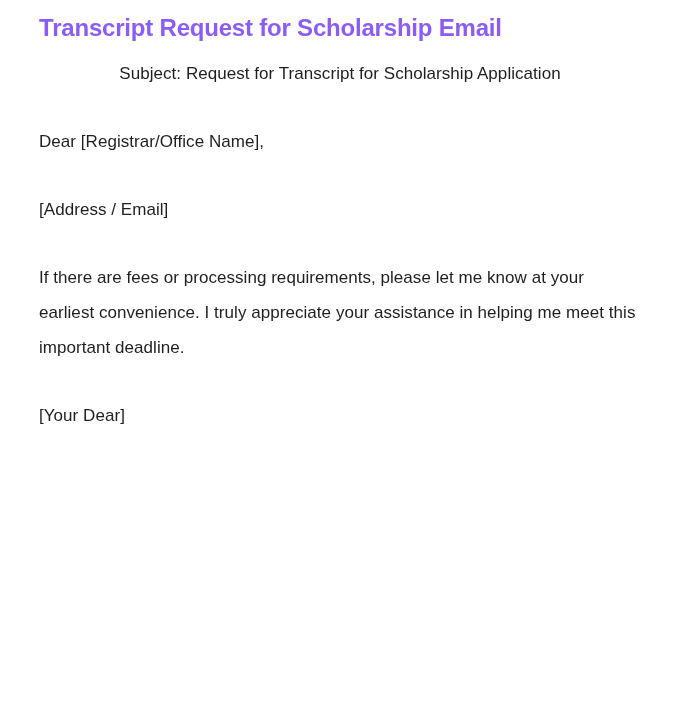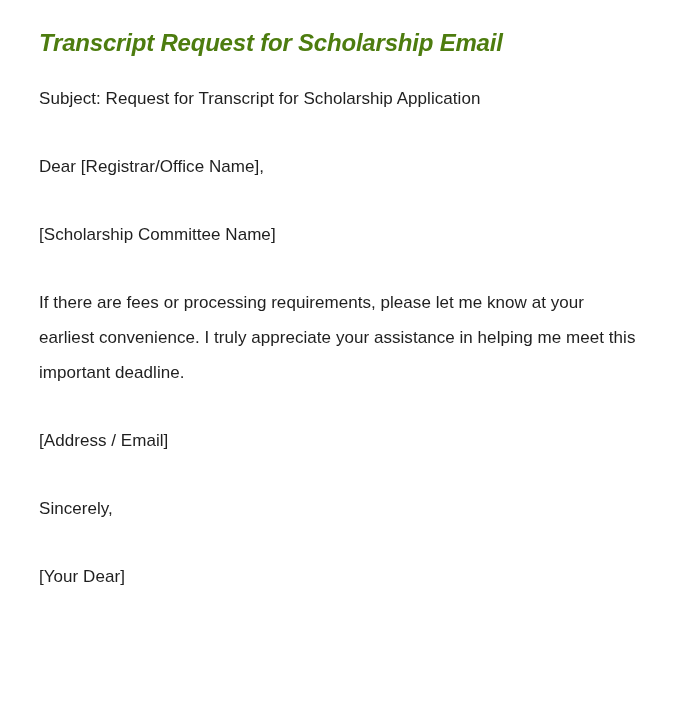--- a/index.html
+++ b/index.html
@@ -31,38 +31,37 @@
     left: 39px;
     top: 0;
     width: 602px;
   }
 
   .doc-title {
     font-size: 24px;
     font-weight: 700;
     line-height: 30px;
     letter-spacing: -0.2px;
-    color: #4d7c0f;
+    color: #8b5cf6;
     margin: 0;
-    padding-top: 28px;
+    padding-top: 13px;
     white-space: nowrap;
-    font-style: italic;
   }
 
   .para {
     font-size: 17px;
     line-height: 35px;
     font-weight: 400;
     color: #1f1f1f;
     margin: 0;
     letter-spacing: 0.05px;
   }
 
   
-  .gap-title   { margin-top: 23px; }   
+  .gap-title   { margin-top: 13px; text-align: center; }   
   .gap-block   { margin-top: 33px; }   
 
   .para.subject {}
   .para.salutation {}
   .para.body-1 {}
   .para.addr-line {}
   .para.body-2 {}
   .para.closing {}
   .para.signature {}
 </style>
@@ -72,24 +71,22 @@
 <div class="page">
   <article class="article">
 
     <h1 class="doc-title"><span>Transcript Request for Scholarship Email</span></h1>
 
     <p class="para subject gap-title">Subject: Request for Transcript for Scholarship Application</p>
 
     <p class="para salutation gap-block">Dear [Registrar/Office Name],</p>
 
 
-    <p class="para addr-line gap-block">[Scholarship Committee Name]</p>
+
+    <p class="para addr-line gap-block">[Address / Email]</p>
 
     <p class="para body-2 gap-block">If there are fees or processing requirements, please let me know at your earliest convenience. I truly appreciate your assistance in helping me meet this important deadline.</p>
 
-    <p class="para addr-line gap-block">[Address / Email]</p>
-
-    <p class="para closing gap-block">Sincerely,</p>
 
     <p class="para signature gap-block">[Your Dear]</p>
 
   </article>
 </div>
 
 </body></html>

